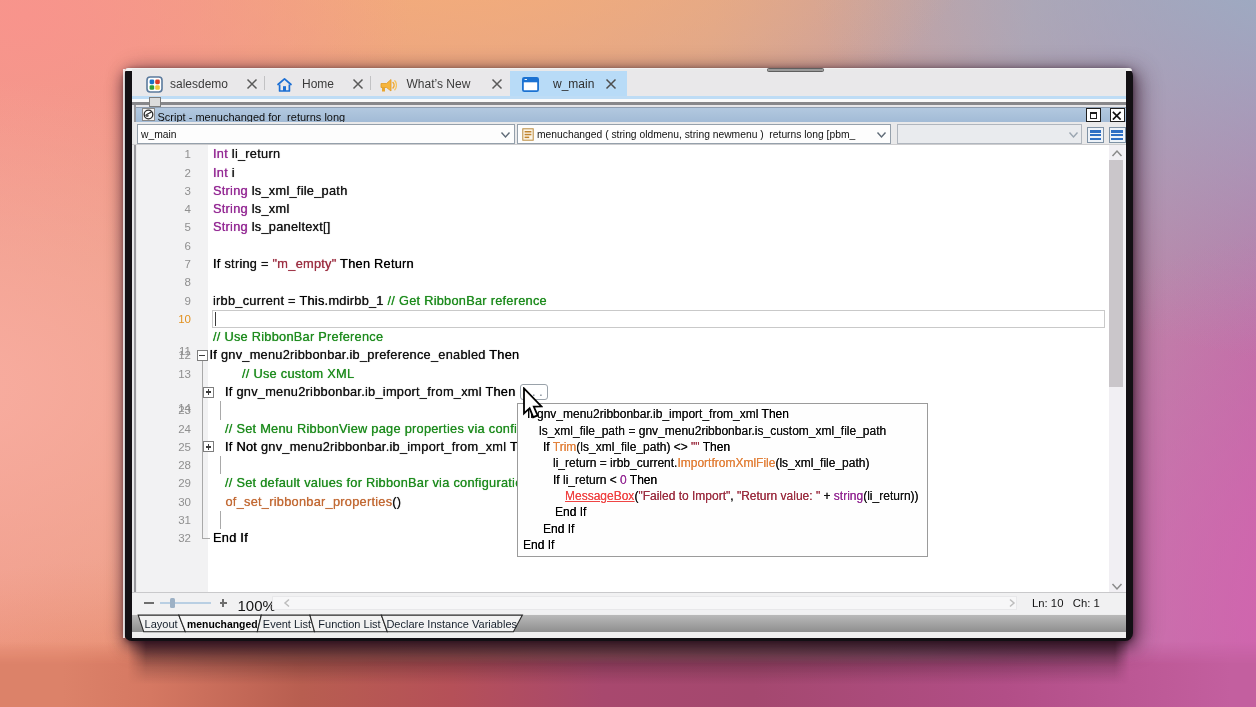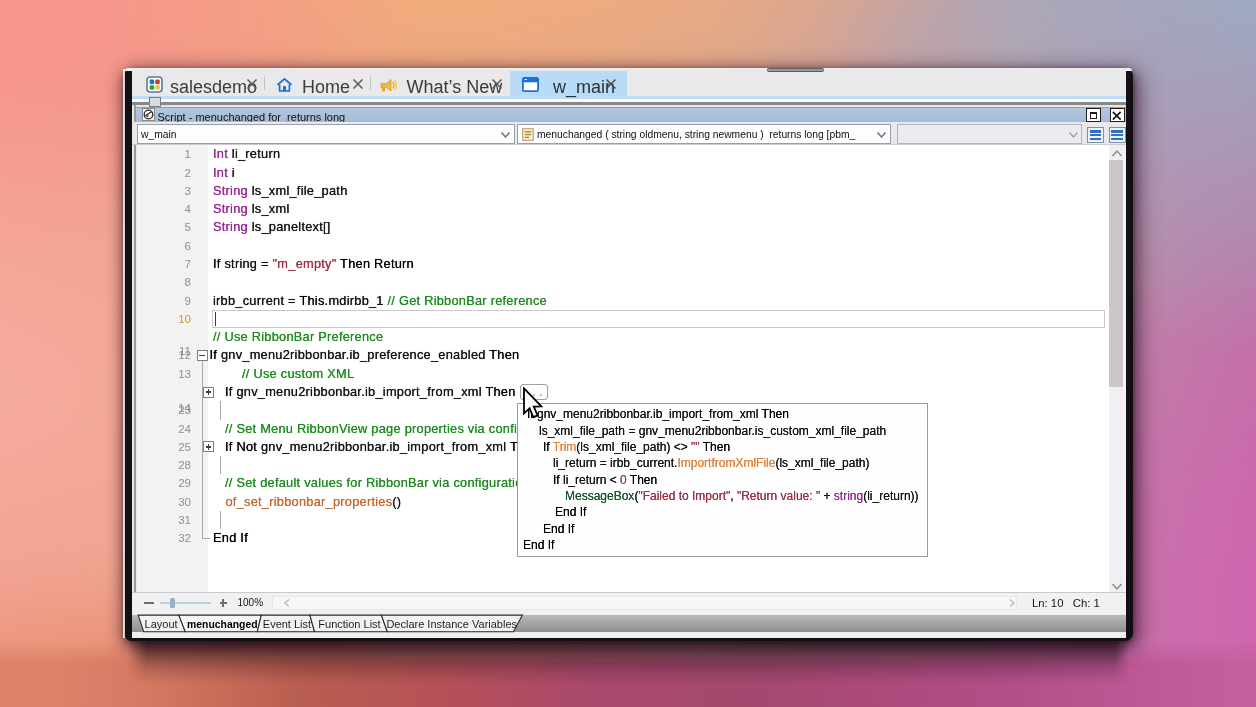--- a/index.html
+++ b/index.html
@@ -12,21 +12,21 @@
       radial-gradient(880px 430px at 38% -10%, rgba(246,174,120,1), rgba(246,174,120,0) 57%),
       radial-gradient(820px 680px at 107% -12%, rgba(148,184,202,1), rgba(148,184,202,0) 66%),
       radial-gradient(860px 620px at 112% 85%, rgba(216,98,178,.95), rgba(216,98,178,0) 62%),
       radial-gradient(780px 330px at 12% 106%, rgba(228,128,94,1), rgba(228,128,94,0) 58%),
       linear-gradient(100deg, #f09a8a 0%, #e9a284 28%, #d9a690 52%, #bb9cab 75%, #bd6ba4 100%);
   }
   div,span,svg{position:absolute;box-sizing:border-box;}
   .cl span,.tl span{position:static;display:inline;}
   .t{white-space:pre;}
   .kw{color:#000000;} .ty{color:#942a94;} .cm{color:#1f8c1f;} .st{color:#9c2f42;}
-  .fn{color:#e2823c;text-align:center;} .mb{color:#14532d;} .pf{color:#c26a35;} .bk{color:#141414;}
+  .fn{color:#e2823c;text-align:center;} .mb{color:#ef4444;text-decoration:underline;} .pf{color:#c26a35;} .bk{color:#141414;}
   .fb{width:11px;height:11px;background:#fff;border:1px solid #7e7e7e;}
   .fb i{position:absolute;left:1.8px;top:3.8px;width:5.4px;height:1.4px;background:#3c3c3c;}
   .fb b{position:absolute;left:3.8px;top:1.8px;width:1.4px;height:5.4px;background:#3c3c3c;}
   .num{left:0;width:54.5px;text-align:right;font-size:11.5px;color:#8f8f8f;line-height:18.28px;}
   .cl{font-size:12.8px;letter-spacing:0.25px;line-height:18.28px;text-shadow:0 0 0.7px currentColor;}
   .tl{font-size:12px;line-height:16.32px;text-shadow:0 0 0.6px currentColor;}
 </style>
 </head>
 <body>
 
@@ -49,21 +49,21 @@
 <div id="tabbar" style="left:132px;top:71.3px;width:994px;height:24.5px;background:#e9e8ea;"></div>
 <div id="wmaintab" style="left:510px;top:71.3px;width:117px;height:24.5px;background:#b8dbf7;"></div>
 <div style="left:132px;top:95.8px;width:994px;height:2.9px;background:#bedcf5;"></div>
 <div style="left:132px;top:98.7px;width:994px;height:3.7px;background:#fafafa;"></div>
 <div style="left:132px;top:102.4px;width:994px;height:2.7px;background:#87878a;"></div>
 <div style="left:132px;top:105.1px;width:994px;height:3.5px;background:#e7e6e8;"></div>
 <div style="left:134px;top:105.1px;width:2.2px;height:527px;background:#9a9a9e;"></div>
 
 <div style="left:148.5px;top:96.5px;width:12.5px;height:10.5px;background:#dcdcdc;border:1px solid #7d7d7d;"></div>
 
-<div id="tabitems" style="left:0;top:0;width:1256px;height:120px;font-size:18px;color:#3b3b3b;">
+<div id="tabitems" style="left:0;top:0;width:1256px;height:120px;font-size:12px;color:#3b3b3b;">
   <svg style="left:145.5px;top:76px;" width="17" height="17" viewBox="0 0 17 17">
     <rect x="1" y="1" width="15" height="15" rx="3.2" fill="#ffffff" stroke="#5b7a9d" stroke-width="1.6"></rect>
     <rect x="3.6" y="3.6" width="4.6" height="4.6" rx="1.4" fill="#1a73c8"></rect>
     <rect x="9.2" y="3.6" width="4.6" height="4.6" rx="1.4" fill="#d93a28"></rect>
     <rect x="3.6" y="9.2" width="4.6" height="4.6" rx="1.4" fill="#2f9e38"></rect>
     <rect x="9.2" y="9.2" width="4.6" height="4.6" rx="1.4" fill="#efc73c"></rect>
   </svg>
   <span class="t" style="left:170px;top:77px;">salesdemo</span>
   <svg style="left:246px;top:78px;" width="12" height="12" viewBox="0 0 12 12">
       <path d="M1.5 1.5 L10.5 10.5 M10.5 1.5 L1.5 10.5" stroke="#5a5a5a" stroke-width="1.5"></path>
@@ -239,21 +239,21 @@
   <path d="M1.5 0.7 L1.5 13.2 L4.3 10.6 L6.1 15.1 L8.3 14.2 L6.4 9.8 L10.2 9.7 Z" fill="#ffffff" stroke="#000000" stroke-width="0.9"></path>
 </svg>
 
 <div id="statusrow" style="left:132px;top:592px;width:994px;height:21.5px;background:#f1f1f2;border-top:1px solid #c9c9cb;"></div>
 <div id="statusstuff" style="left:0;top:0;width:1256px;height:707px;">
   <div style="left:144px;top:602px;width:9.5px;height:1.8px;background:#6e6e6e;"></div>
   <div style="left:160px;top:602.2px;width:51px;height:1.4px;background:#b9cfe3;"></div>
   <div style="left:170.3px;top:597.5px;width:5.2px;height:10.5px;background:#9db1c5;border-radius:1.5px;"></div>
   <div style="left:219.5px;top:602px;width:7.5px;height:1.8px;background:#6e6e6e;"></div>
   <div style="left:222.4px;top:599.1px;width:1.8px;height:7.6px;background:#6e6e6e;"></div>
-  <span class="t" style="left:237.5px;top:597px;font-size:10px;color:#141414;">100%</span>
+  <span class="t" style="left:237.5px;top:597px;font-size:15px;color:#141414;">100%</span>
   <div style="left:272px;top:595.5px;width:745px;height:14.5px;background:#f7f7f8;border:1px solid #e8e8ea;"></div>
   <svg style="left:283px;top:598px;" width="8" height="10" viewBox="0 0 8 10">
       <path d="M6 1.5 L2 5 L6 8.5" fill="none" stroke="#bdbdbd" stroke-width="1.5"></path>
     </svg>
   <svg style="left:1008px;top:598px;" width="8" height="10" viewBox="0 0 8 10">
       <path d="M2 1.5 L6 5 L2 8.5" fill="none" stroke="#bdbdbd" stroke-width="1.5"></path>
     </svg>
   <span class="t" style="left:1032px;top:597px;font-size:11.3px;color:#141414;">Ln: 10   Ch: 1</span>
 </div>
 

